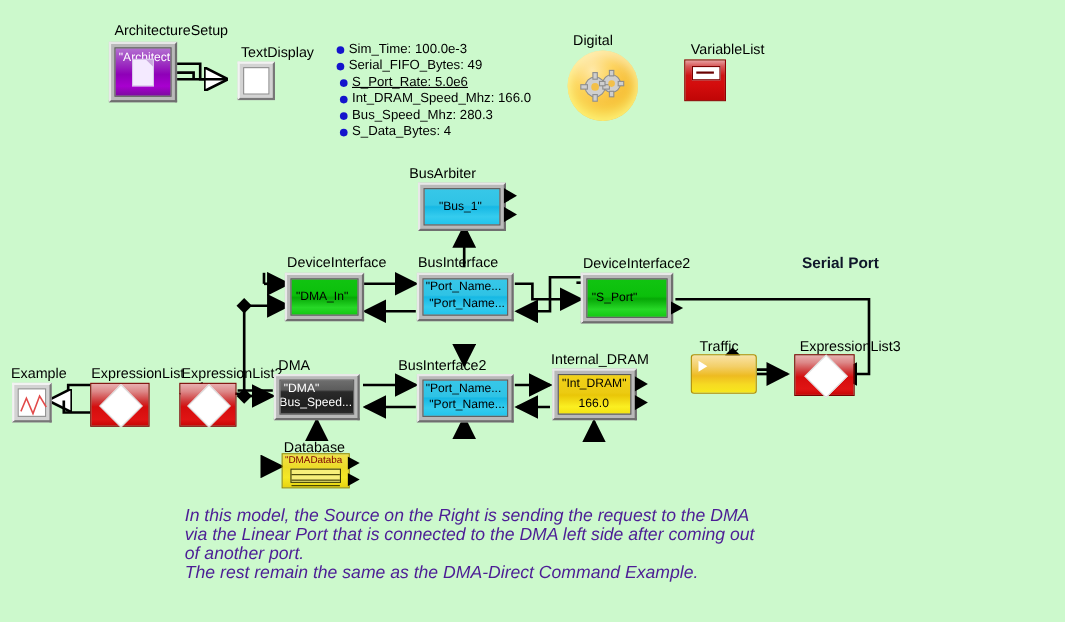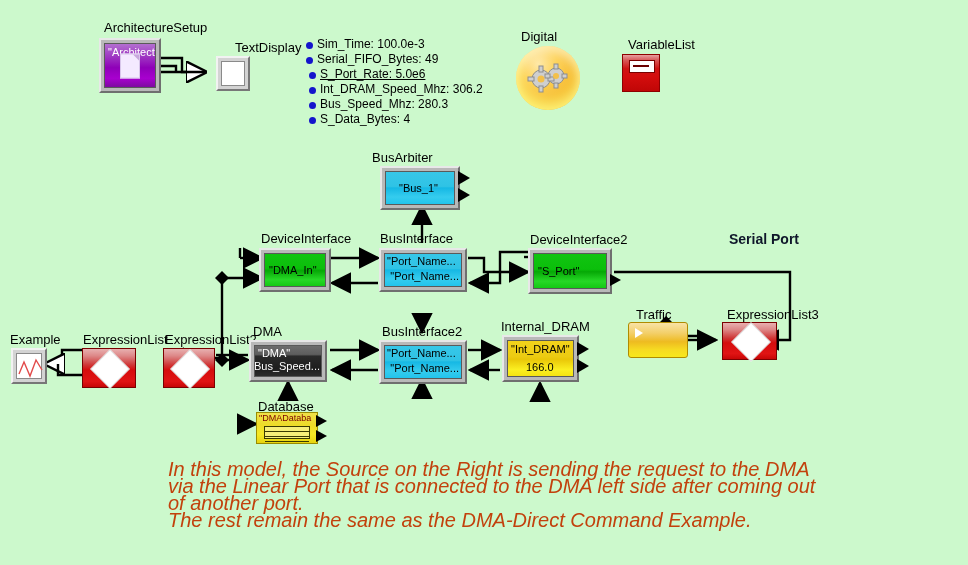--- a/index.html
+++ b/index.html
@@ -117,23 +117,23 @@
     border:1px solid #7a0000;
   }
   .diamond{
     position:absolute;left:50%;top:50%;
     width:26px;height:26px;margin:-13px 0 0 -13px;
     background:#fff;transform:rotate(45deg);
     border:1px solid #ddd;
   }
   .note{
     position:absolute;
-    color:#c2410c;
+    color:#4c1d95;
     font-style:italic;
-    font-size:20px;
+    font-size:16px;
     line-height:17px;
     font-family:"Liberation Sans", sans-serif;
     white-space:pre;
   }
   .bluelbl{position:absolute;color:#0f172a;font-size:14px;font-weight:bold;white-space:nowrap;}
   .param{position:absolute;font-size:12px;color:#000;white-space:nowrap;}
   .bullet{
     position:absolute;width:7px;height:7px;border-radius:50%;
     background:#1414cc;
   }
@@ -209,37 +209,37 @@
 </svg>
 
 <div class="lbl" style="left:104px;top:21px;">ArchitectureSetup</div>
 <div class="frame" style="left:99px;top:38px;width:62px;height:55px;">
   <div class="inner fill-purple">
     <div class="txt" style="left:3px;top:2px;color:#fff;">"Architectu...</div>
     <div class="doc-icon"></div>
   </div>
 </div>
 
-<div class="lbl" style="left:219px;top:41px;margin-left:16px;">TextDisplay</div>
+<div class="lbl" style="left:219px;top:41px;">TextDisplay</div>
 <div class="td-outer" style="left:216px;top:56px;width:34px;height:35px;">
   <div class="td-inner"></div>
 </div>
 
 <div>
   <div class="bullet" style="left:306px;top:42px;"></div>
   <div class="param" style="left:317px;top:37px;">Sim_Time: 100.0e-3</div>
 
   <div class="bullet" style="left:306px;top:57px;"></div>
   <div class="param" style="left:317px;top:52px;">Serial_FIFO_Bytes: 49</div>
 
   <div class="bullet" style="left:309px;top:72px;"></div>
   <div class="param" style="left:320px;top:67px;text-decoration:underline;">S_Port_Rate: 5.0e6</div>
 
   <div class="bullet" style="left:309px;top:87px;"></div>
-  <div class="param" style="left:320px;top:82px;">Int_DRAM_Speed_Mhz: 306.2</div>
+  <div class="param" style="left:320px;top:82px;">Int_DRAM_Speed_Mhz: 166.0</div>
 
   <div class="bullet" style="left:309px;top:102px;"></div>
   <div class="param" style="left:320px;top:97px;">Bus_Speed_Mhz: 280.3</div>
 
   <div class="bullet" style="left:309px;top:117px;"></div>
   <div class="param" style="left:320px;top:112px;">S_Data_Bytes: 4</div>
 </div>
 
 <div class="lbl" style="left:521px;top:30px;">Digital</div>
 <div class="digital" style="left:516px;top:46px;width:64px;height:64px;">
@@ -326,21 +326,21 @@
 </div>
 
 <div class="lbl" style="left:253px;top:325px;">DMA</div>
 <div class="frame" style="left:249px;top:340px;width:78px;height:42px;">
   <div class="inner fill-dark">
     <div class="txt" style="left:3px;top:1px;color:#fff;">"DMA"</div>
     <div class="txt" style="right:1px;bottom:4px;color:#fff;">"Bus_Speed...</div>
   </div>
 </div>
 
-<div class="lbl" style="left:382px;top:325px;">BusInterface2</div>
+<div class="lbl" style="left:362px;top:325px;">BusInterface2</div>
 <div class="frame" style="left:379px;top:340px;width:88px;height:44px;">
   <div class="inner fill-cyan">
     <div class="txt" style="left:2px;top:1px;">"Port_Name...</div>
     <div class="txt" style="right:2px;bottom:4px;">"Port_Name...</div>
   </div>
 </div>
 
 <div class="lbl" style="left:501px;top:320px;">Internal_DRAM</div>
 <div class="frame" style="left:502px;top:335px;width:77px;height:47px;">
   <div class="inner fill-yellow">

